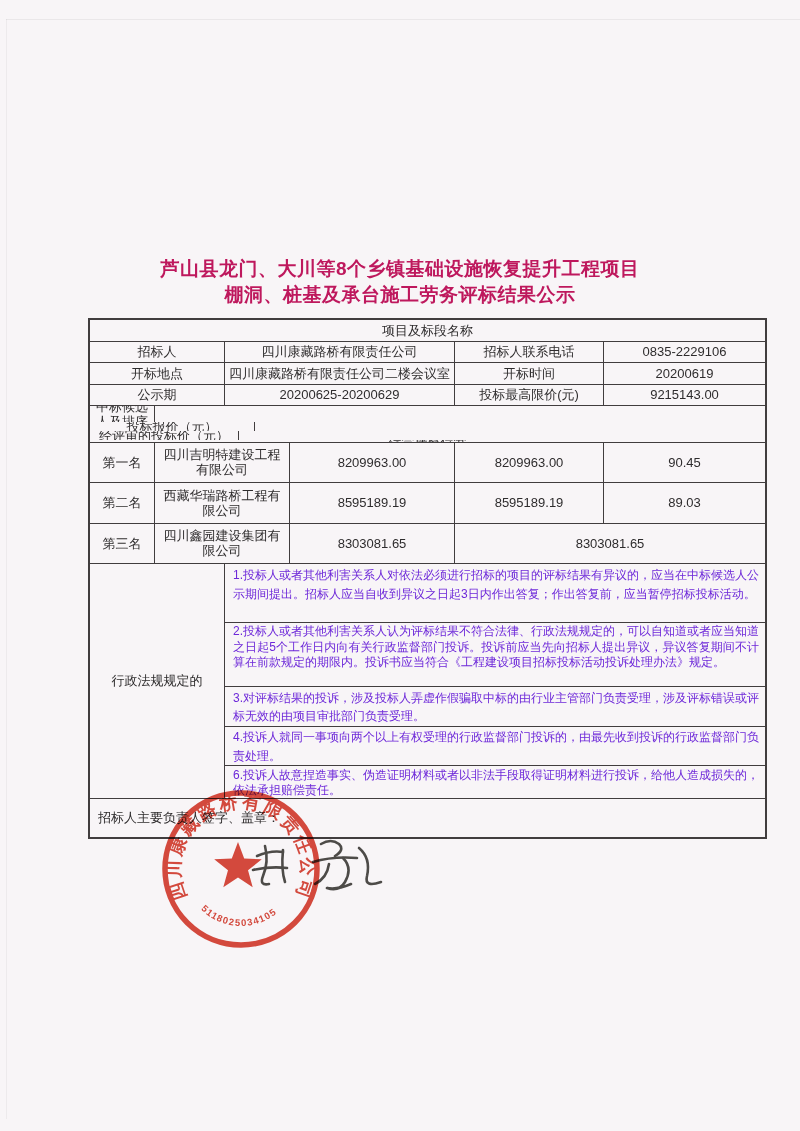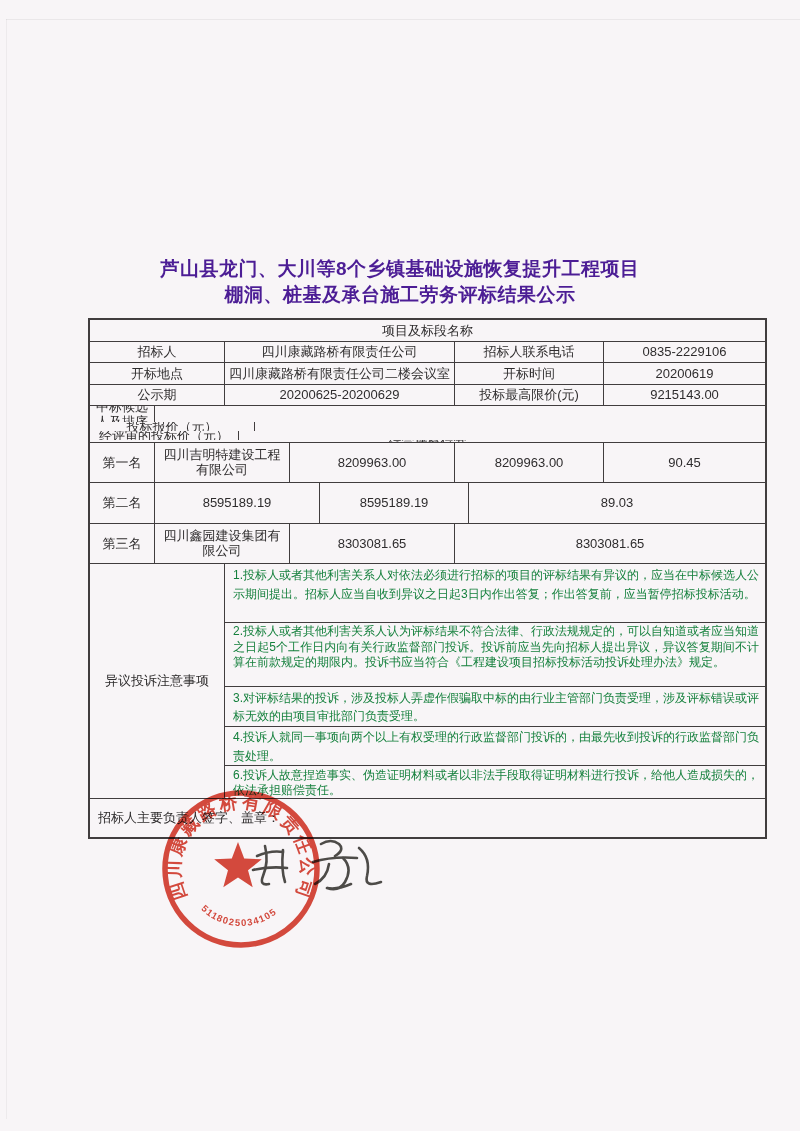--- a/index.html
+++ b/index.html
@@ -10,21 +10,21 @@
     font-family:"Liberation Sans", sans-serif;
     color:#2e2c2d;
     overflow:hidden;
   }
   .scan-edge-top { position:absolute; left:6px; top:19px; width:794px; height:1px; background:rgba(120,110,118,0.10); }
   .scan-edge-left { position:absolute; left:6px; top:19px; width:1px; height:1100px; background:rgba(120,110,118,0.08); }
 
   .title {
     position:absolute; left:0; top:256px; width:100%;
     text-align:center; font-size:19px; font-weight:bold;
-    line-height:26px; letter-spacing:0.5px; color:#4c1d95;
+    line-height:26px; letter-spacing:0.5px; color:#be185d;
   }
 
   .tbl {
     position:absolute; left:88px; top:318px; width:679px;
     border:2px solid #413d3e; background:transparent;
     font-size:13px;
   }
   .row { display:flex; border-bottom:1.5px solid #413d3e; }
   .row:last-child { border-bottom:none; }
   .cell {
@@ -36,21 +36,21 @@
   .w65 { width:65px; }  .w135 { width:135px; } .w165 { width:165px; }
   .w149 { width:149px; } .w230 { width:230px; }
   .r21 { height:21.5px; } .r36 { height:36.5px;flex-direction:column; } .r40 { height:40.5px; }
   .nowrap { white-space:nowrap; font-size:12.5px; }
 
   .notice-row { display:flex; border-bottom:1.5px solid #413d3e; }
   .notice-label { width:135px; display:flex; align-items:center; justify-content:center; border-right:1.5px solid #413d3e; text-align:center; }
   .notice-content { flex:1; display:flex; flex-direction:column; }
   .n-item {
     border-bottom:1.5px solid #413d3e; overflow:hidden;
-    padding:1px 6px 0 8px; font-size:12px; text-align:justify; color:#15803d;
+    padding:1px 6px 0 8px; font-size:12px; text-align:justify; color:#6d28d9;
   }
   .n-item:last-child { border-bottom:none; flex:1; }
   .n1 { height:59px;   line-height:18.5px; padding-top:2px; }
   .n2 { height:63.5px; line-height:15.5px; }
   .n3 { height:40.5px; line-height:18.5px; padding-top:2px; }
   .n4 { height:38.5px; line-height:18.5px; }
   .n5 { height:28.5px; line-height:14px; }
   .n6 { line-height:15px; padding-top:2px; }
 
   .sig-row { height:38.5px; display:flex; align-items:center; padding-left:8px; }
@@ -113,34 +113,35 @@
   <div class="row r40">
     <div class="cell w65">第一名</div>
     <div class="cell w135">四川吉明特建设工程有限公司</div>
     <div class="cell w165">8209963.00</div>
     <div class="cell w149">8209963.00</div>
     <div class="cell">90.45</div>
   </div>
 
   <div class="row r40">
     <div class="cell w65">第二名</div>
+    <div class="cell w135">西藏华瑞路桥工程有限公司</div>
     <div class="cell w165">8595189.19</div>
     <div class="cell w149">8595189.19</div>
     <div class="cell">89.03</div>
   </div>
 
   <div class="row r40">
     <div class="cell w65">第三名</div>
     <div class="cell w135">四川鑫园建设集团有限公司</div>
     <div class="cell w165">8303081.65</div>
     <div class="cell w149">8303081.65</div>
   </div>
 
   <div class="notice-row">
-    <div class="notice-label">异议投诉注意事项</div>
+    <div class="notice-label">行政法规规定的</div>
     <div class="notice-content">
       <div class="n-item n1">1.投标人或者其他利害关系人对依法必须进行招标的项目的评标结果有异议的，应当在中标候选人公示期间提出。招标人应当自收到异议之日起3日内作出答复；作出答复前，应当暂停招标投标活动。</div>
       <div class="n-item n2">2.投标人或者其他利害关系人认为评标结果不符合法律、行政法规规定的，可以自知道或者应当知道之日起5个工作日内向有关行政监督部门投诉。投诉前应当先向招标人提出异议，异议答复期间不计算在前款规定的期限内。投诉书应当符合《工程建设项目招标投标活动投诉处理办法》规定。</div>
       <div class="n-item n3">3.对评标结果的投诉，涉及投标人弄虚作假骗取中标的由行业主管部门负责受理，涉及评标错误或评标无效的由项目审批部门负责受理。</div>
       <div class="n-item n4">4.投诉人就同一事项向两个以上有权受理的行政监督部门投诉的，由最先收到投诉的行政监督部门负责处理。</div>
       <div class="n-item n6">6.投诉人故意捏造事实、伪造证明材料或者以非法手段取得证明材料进行投诉，给他人造成损失的，依法承担赔偿责任。</div>
     </div>
   </div>
 
   <div class="row sig-row">

